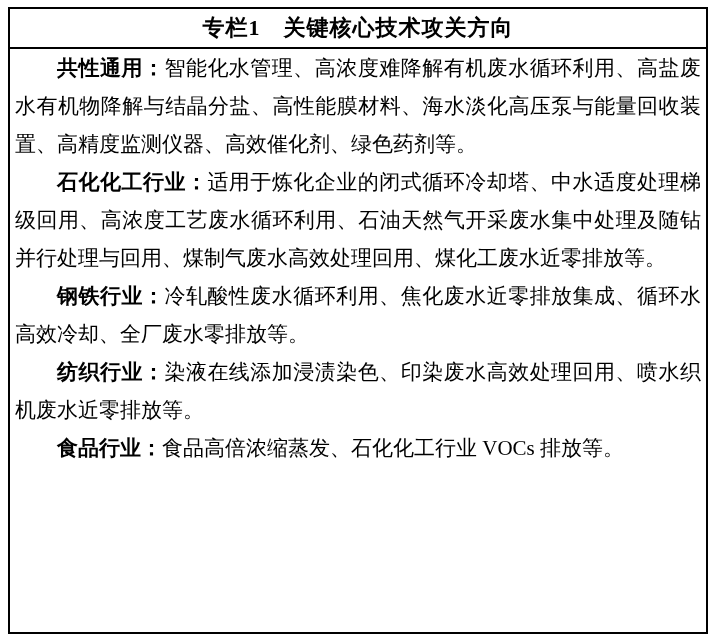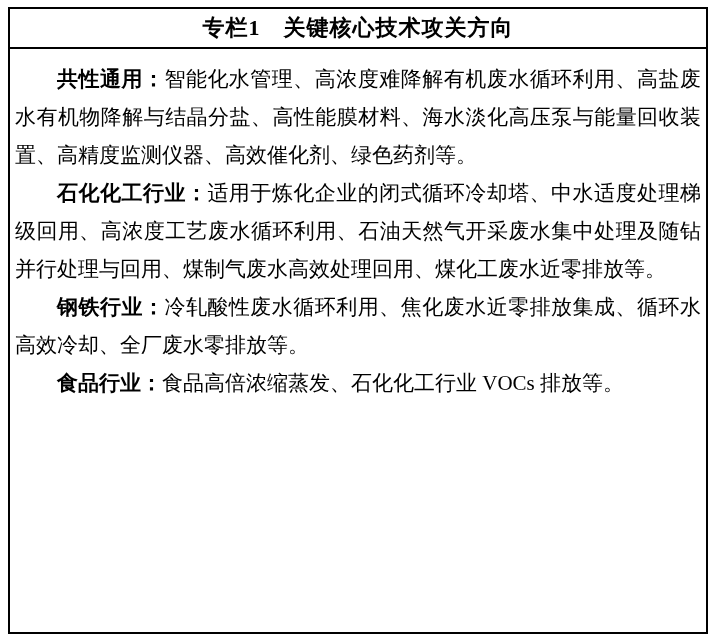--- a/index.html
+++ b/index.html
@@ -32,21 +32,21 @@
     height: 38px;
     border-bottom: 2px solid #000000;
     display: flex;
     align-items: center;
     justify-content: center;
     font-weight: bold;
     font-size: 22px;
     letter-spacing: 1px;
   }
   .panel-body {
-    padding: 11px 5px 0 5px;
+    padding: 0 5px 0 5px;
     font-size: 21px;
     line-height: 38px;
     text-align: justify;
     font-family: Liberation Serif, serif;
   }
   .panel-body p {
     margin: 0;
     text-indent: 2em;
   }
   .industry-label {
@@ -56,16 +56,17 @@
 </head>
 <body>
 
 <div class="page">
   <div class="panel">
     <div class="panel-title">专栏1　关键核心技术攻关方向</div>
     <div class="panel-body">
       <p><span class="industry-label">共性通用：</span><span>智能化水管理、高浓度难降解有机废水循环利用、高盐废水有机物降解与结晶分盐、高性能膜材料、海水淡化高压泵与能量回收装置、高精度监测仪器、高效催化剂、绿色药剂等。</span></p>
       <p><span class="industry-label">石化化工行业：</span><span>适用于炼化企业的闭式循环冷却塔、中水适度处理梯级回用、高浓度工艺废水循环利用、石油天然气开采废水集中处理及随钻并行处理与回用、煤制气废水高效处理回用、煤化工废水近零排放等。</span></p>
       <p><span class="industry-label">钢铁行业：</span><span>冷轧酸性废水循环利用、焦化废水近零排放集成、循环水高效冷却、全厂废水零排放等。</span></p>
+      <p><span class="industry-label">纺织行业：</span><span>染液在线添加浸渍染色、印染废水高效处理回用、喷水织机废水近零排放等。</span></p>
       <p><span class="industry-label">食品行业：</span><span>食品高倍浓缩蒸发、石化化工行业 VOCs 排放等。</span></p>
     </div>
   </div>
 </div>
 
 </body></html>

